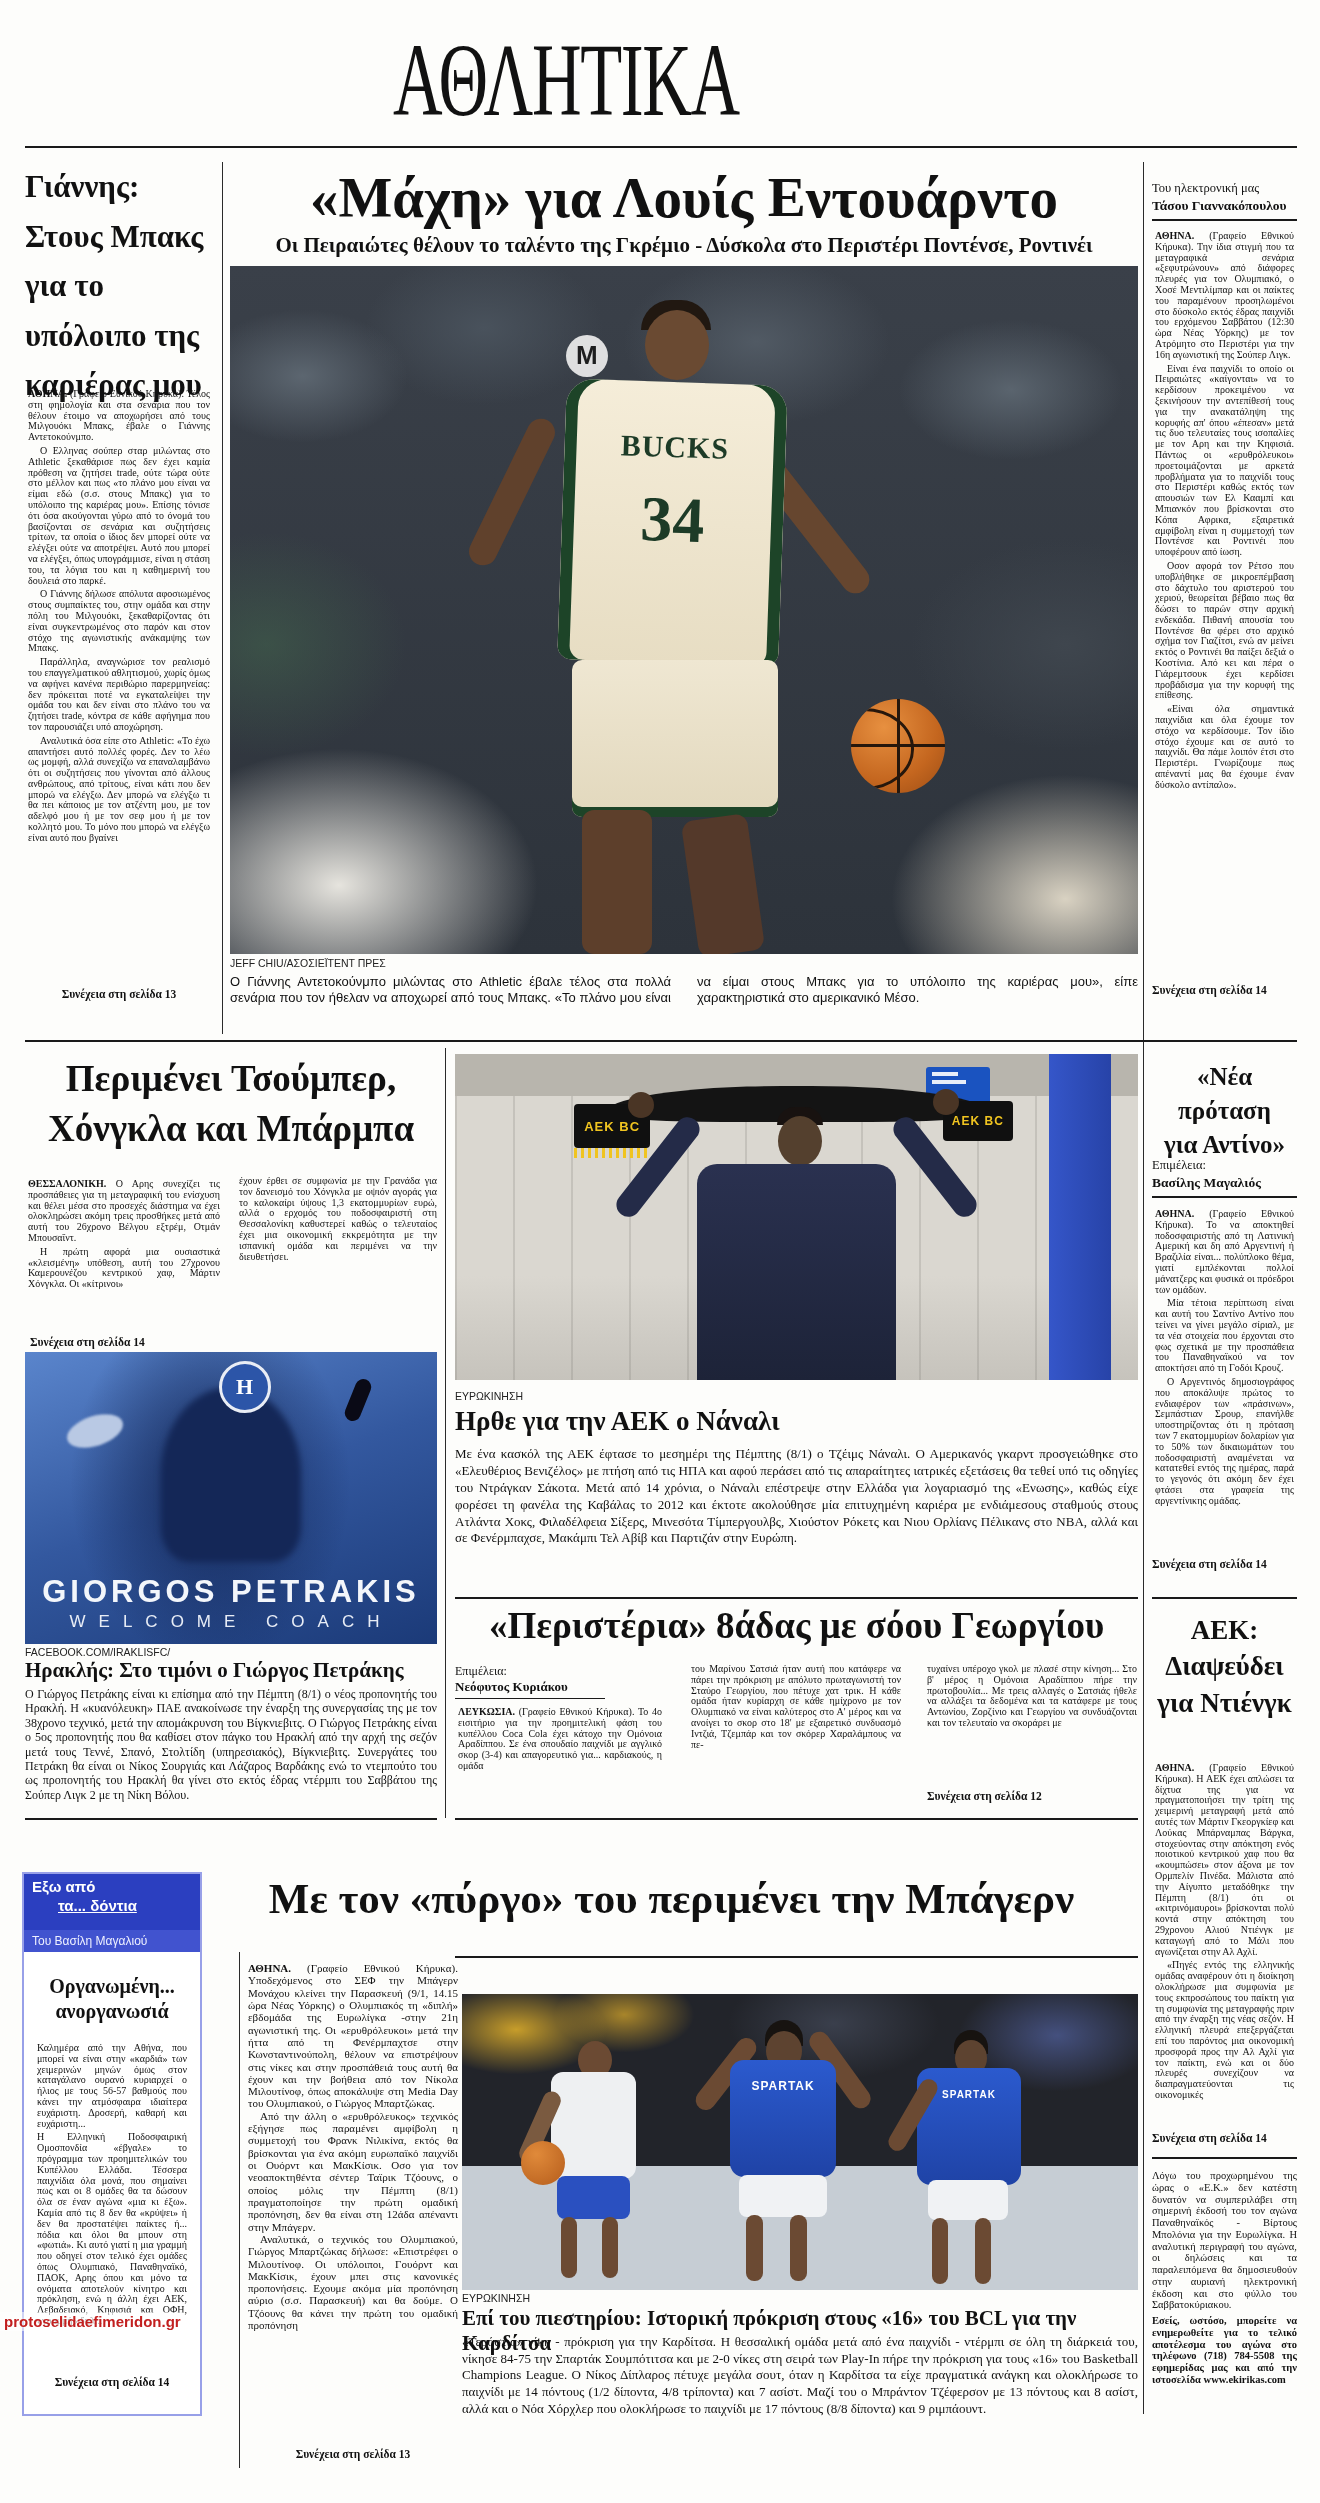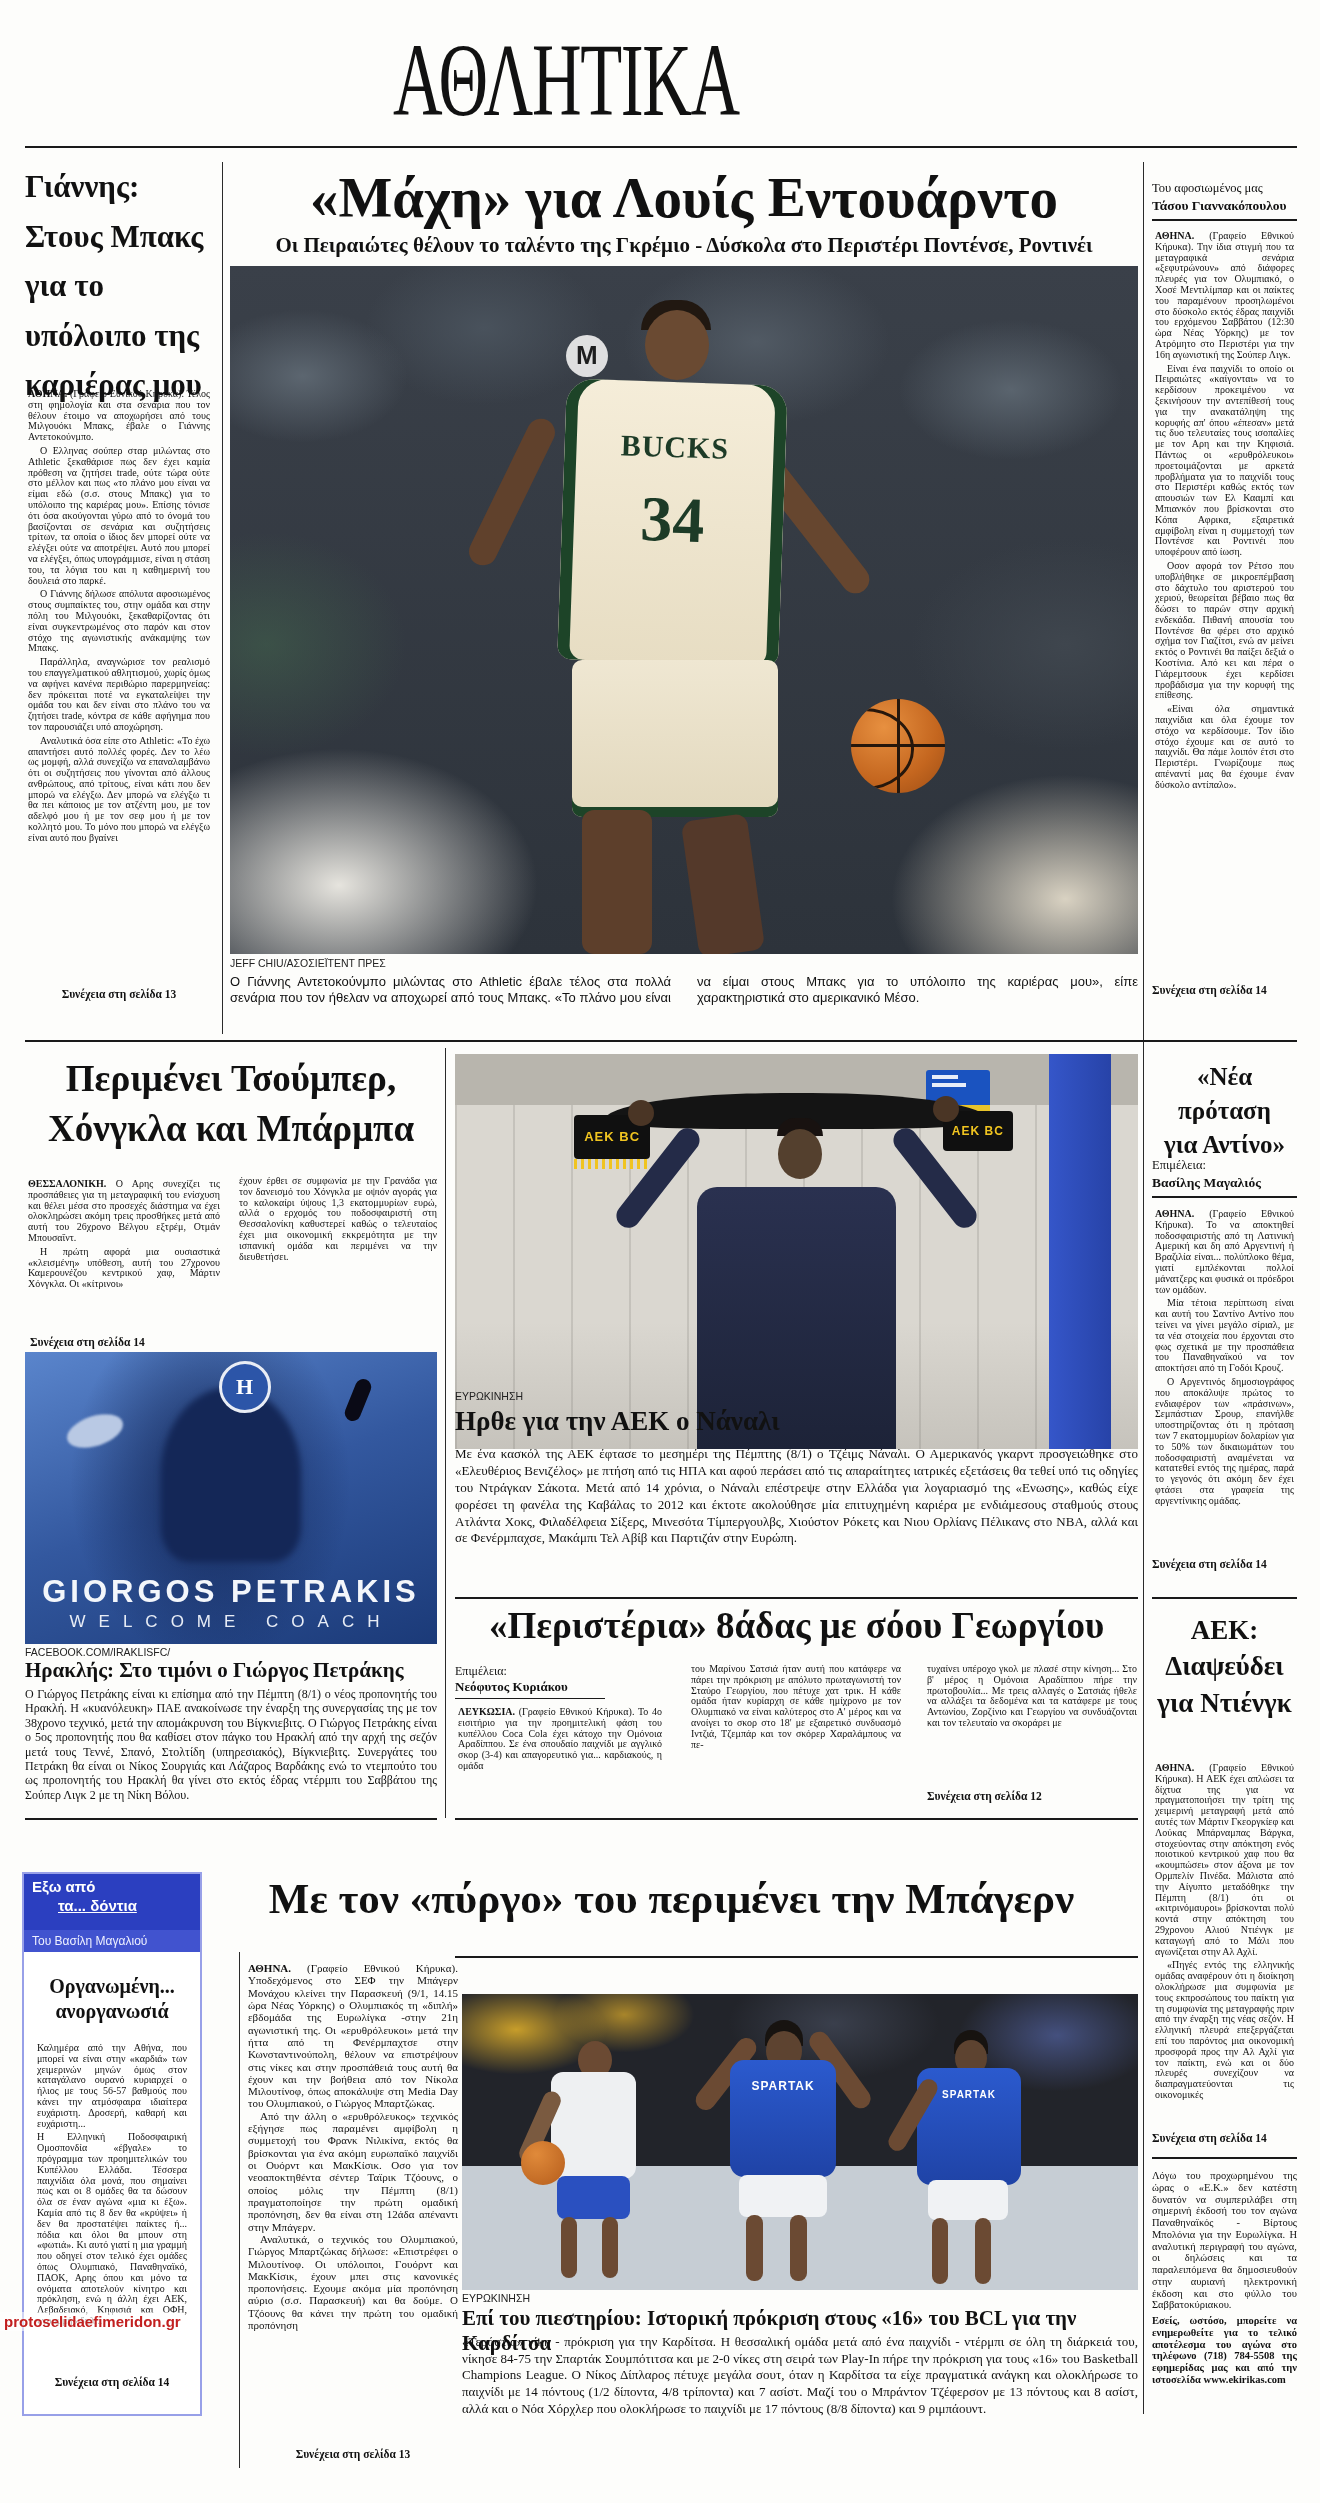--- a/index.html
+++ b/index.html
@@ -93,21 +93,21 @@
         <div style="position:absolute;left:48%;top:0;width:3px;height:100%;background:#26170c;"></div>
         <div style="position:absolute;left:-40%;top:10%;width:100%;height:80%;border:3px solid #26170c;border-radius:50%;"></div>
       </div>
     </div>
   </div>
   <div class="abs credit" style="left:230px;top:957px;width:908px;">JEFF CHIU/ΑΣΟΣΙΕΪΤΕΝΤ ΠΡΕΣ</div>
   <div class="abs capt" style="left:230px;top:974px;width:908px;height:58px;column-count:2;column-gap:26px;overflow:hidden;">Ο Γιάννης Αντετοκούνμπο μιλώντας στο Athletic έβαλε τέλος στα πολλά σενάρια που τον ήθελαν να αποχωρεί από τους Μπακς. «Το πλάνο μου είναι να είμαι στους Μπακς για το υπόλοιπο της καριέρας μου», είπε χαρακτηριστικά στο αμερικανικό Μέσο.</div>
 
   <div class="vline" style="left:1143px;top:162px;height:2252px;"></div>
 
-  <div class="abs" style="left:1152px;top:181px;width:145px;font-size:12.5px;">Του αφοσιωμένος μας</div>
+  <div class="abs" style="left:1152px;top:181px;width:145px;font-size:12.5px;">Του ηλεκτρονική μας</div>
   <div class="abs serifb" style="left:1152px;top:198px;width:145px;font-size:13.5px;">Τάσου Γιαννακόπουλου</div>
   <div class="bylinerule" style="left:1152px;top:219px;width:145px;"></div>
   <div class="abs bt" style="left:1152px;top:228px;width:145px;height:748px;">
     <p><b>ΑΘΗΝΑ.</b> <span>(Γραφείο Εθνικού Κήρυκα). Την ίδια στιγμή που τα μεταγραφικά σενάρια «ξεφυτρώνουν» από διάφορες πλευρές για τον Ολυμπιακό, ο Χοσέ Μεντιλίμπαρ και οι παίκτες του παραμένουν προσηλωμένοι στο δύσκολο εκτός έδρας παιχνίδι του ερχόμενου Σαββάτου (12:30 ώρα Νέας Υόρκης) με τον Ατρόμητο στο Περιστέρι για την 16η αγωνιστική της Σούπερ Λιγκ.</span></p>
     <div class="rest">
         <p>Είναι ένα παιχνίδι το οποίο οι Πειραιώτες «καίγονται» να το κερδίσουν προκειμένου να ξεκινήσουν την αντεπίθεσή τους για την ανακατάληψη της κορυφής απ' όπου «έπεσαν» μετά τις δυο τελευταίες τους ισοπαλίες με τον Αρη και την Κηφισιά. Πάντως οι «ερυθρόλευκοι» προετοιμάζονται με αρκετά προβλήματα για το παιχνίδι τους στο Περιστέρι καθώς εκτός των απουσιών των Ελ Κααμπί και Μπιανκόν που βρίσκονται στο Κόπα Αφρικα, εξαιρετικά αμφίβολη είναι η συμμετοχή των Ποντένσε και Ροντινέι που υποφέρουν από ίωση.</p>
         <p>Οσον αφορά τον Ρέτσο που υποβλήθηκε σε μικροεπέμβαση στο δάχτυλο του αριστερού του χεριού, θεωρείται βέβαιο πως θα δώσει το παρών στην αρχική ενδεκάδα. Πιθανή απουσία του Ποντένσε θα φέρει στο αρχικό σχήμα τον Γιαζίτσι, ενώ αν μείνει εκτός ο Ροντινέι θα παίξει δεξιά ο Κοστίνια. Από κει και πέρα ο Γιάρεμτσουκ έχει κερδίσει προβάδισμα για την κορυφή της επίθεσης.</p>
         <p>«Είναι όλα σημαντικά παιχνίδια και όλα έχουμε τον στόχο να κερδίσουμε. Τον ίδιο στόχο έχουμε και σε αυτό το παιχνίδι. Θα πάμε λοιπόν έτσι στο Περιστέρι. Γνωρίζουμε πως απέναντί μας θα έχουμε έναν δύσκολο αντίπαλο».</p>
       </div>
   </div>
@@ -146,21 +146,21 @@
     <div class="sans" style="position:absolute;left:0;top:76%;width:100%;text-align:center;font-weight:bold;font-size:31px;
                 letter-spacing:4px;color:#f3f6fb;">GIORGOS PETRAKIS</div>
     <div class="sans" style="position:absolute;left:0;top:89%;width:100%;text-align:center;font-size:17px;
                 letter-spacing:13px;color:#e8edf6;">WELCOME COACH</div>
   </div>
   <div class="abs credit" style="left:25px;top:1646px;width:412px;">FACEBOOK.COM/IRAKLISFC/</div>
   <div class="abs serifb" style="left:25px;top:1658px;width:412px;font-size:21px;">Ηρακλής: Στο τιμόνι ο Γιώργος Πετράκης</div>
   <div class="abs bt11" style="left:25px;top:1687px;width:412px;height:128px;font-size:12px;line-height:1.2;">Ο Γιώργος Πετράκης είναι κι επίσημα από την Πέμπτη (8/1) ο νέος προπονητής του Ηρακλή. Η «κυανόλευκη» ΠΑΕ ανακοίνωσε την έναρξη της συνεργασίας της με τον 38χρονο τεχνικό, μετά την απομάκρυνση του Βίγκνιεβιτς. Ο Γιώργος Πετράκης είναι ο 5ος προπονητής που θα καθίσει στον πάγκο του Ηρακλή από την αρχή της σεζόν μετά τους Τεννέ, Σπανό, Στολτίδη (υπηρεσιακός), Βίγκνιεβιτς. Συνεργάτες του Πετράκη θα είναι οι Νίκος Σουργιάς και Λάζαρος Βαρδάκης ενώ το ντεμπούτο του ως προπονητής του Ηρακλή θα γίνει στο εκτός έδρας ντέρμπι του Σαββάτου της Σούπερ Λιγκ 2 με τη Νίκη Βόλου.</div>
   <div class="hline" style="left:25px;top:1818px;width:412px;"></div>
 
-  <div class="photo" style="left:455px;top:1054px;width:683px;height:395px;
+  <div class="photo" style="left:455px;top:1054px;width:683px;height:326px;
               background:
                 linear-gradient(#b8b5ad 0 13%, rgba(0,0,0,0) 13%),
                 repeating-linear-gradient(90deg, rgba(120,118,112,.22) 0 2px, rgba(0,0,0,0) 2px 58px),
                 linear-gradient(180deg,#dad7d0 68%,#c6c3bc 100%);">
     <div style="position:absolute;left:87%;top:0;width:9%;height:100%;background:linear-gradient(90deg,#3556c9,#2743a8);"></div>
     <div style="position:absolute;left:69%;top:4%;width:64px;height:46px;border-radius:3px;background:#1a53c0;">
       <div style="position:absolute;left:6px;top:5px;width:26px;height:4px;background:#fff;opacity:.9;"></div>
       <div style="position:absolute;left:6px;top:13px;width:34px;height:4px;background:#fff;opacity:.9;"></div>
       <div style="position:absolute;left:0;bottom:0;width:100%;height:11px;background:#e8c42c;"></div>
     </div>

